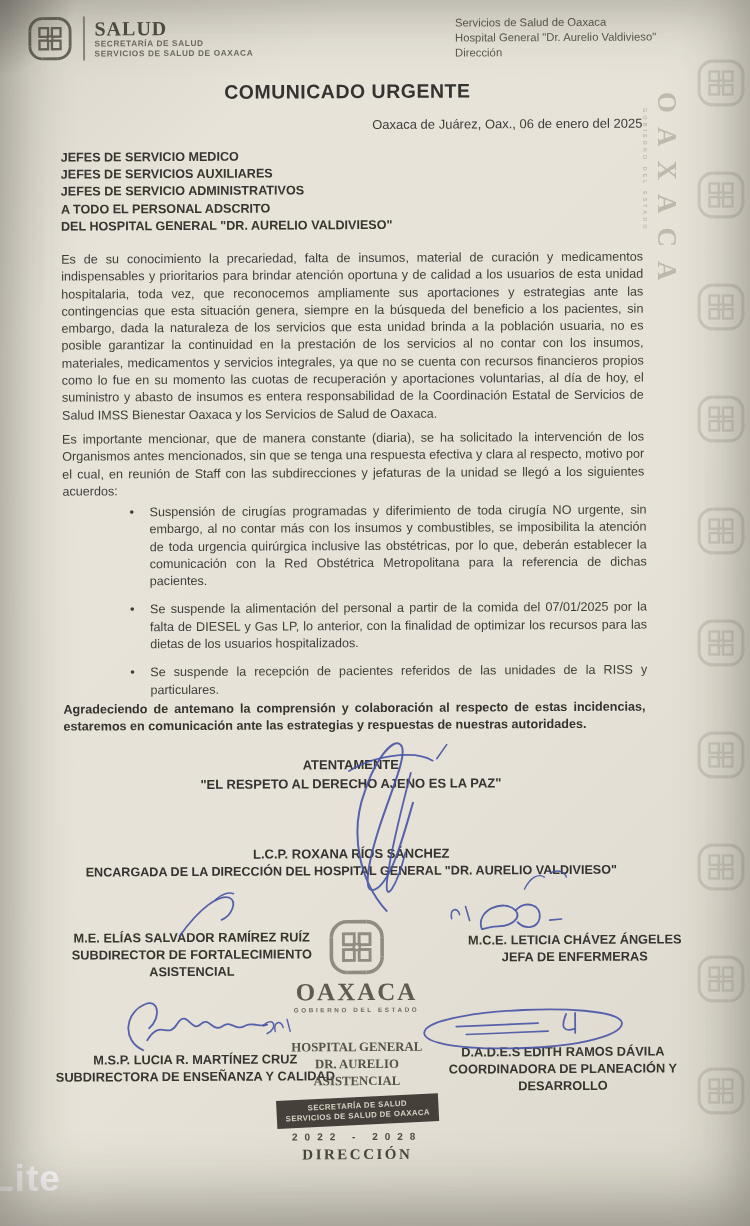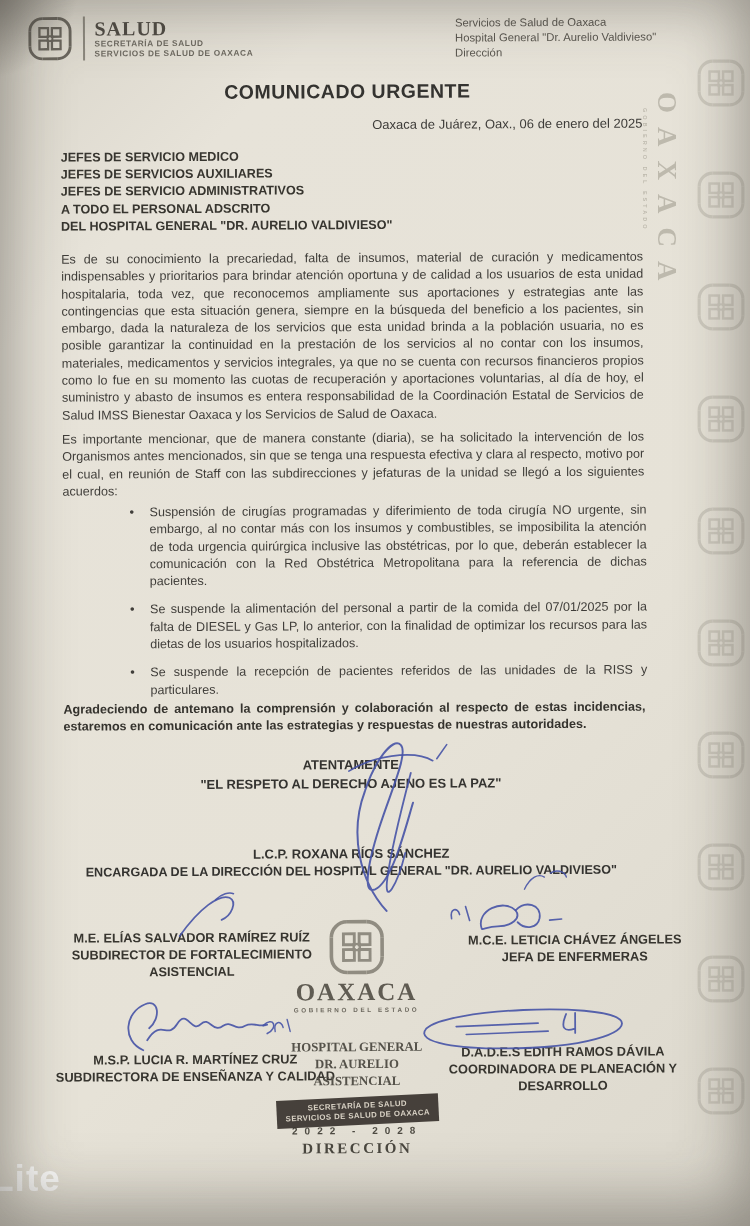--- a/index.html
+++ b/index.html
@@ -57,21 +57,21 @@
   .blk-edith{left:408px;top:1044px;width:305px;}
 
   
   .seal{position:absolute;left:272px;top:918px;width:165px;text-align:center;color:#6d695f;}
   .seal-glyph{width:58px;height:58px;color:#7c786d;opacity:.8;}
   .seal-brand{font-family:"Liberation Serif",serif;font-weight:bold;font-size:25px;letter-spacing:2px;color:#5f5b52;line-height:24px;}
   .seal-brand-sub{font-size:6.3px;font-weight:bold;letter-spacing:2.6px;color:#6d695f;margin-top:2px;}
   .seal-org{font-family:"Liberation Serif",serif;font-weight:bold;font-size:12.8px;line-height:17px;color:#55524a;margin-top:26px;}
   .stamp{margin:7px auto 0;width:158px;transform:rotate(-2.5deg);background:rgba(42,37,32,.85);
          color:#d8d1c4;font-size:7.8px;font-weight:bold;line-height:10px;padding:4px 2px;letter-spacing:.4px;}
-  .seal-period{font-size:10px;font-weight:bold;letter-spacing:7px;color:#4e4b43;}
+  .seal-period{margin-top:6px;font-size:10px;font-weight:bold;letter-spacing:7px;color:#4e4b43;}
   .seal-office{margin-top:4px;font-family:"Liberation Serif",serif;font-weight:bold;font-size:15px;letter-spacing:2.5px;color:#4a473f;}
 
   .sig-svg{position:absolute;pointer-events:none;}
   .sig-svg path{fill:none;stroke:#4653a6;stroke-linecap:round;opacity:.9;}
 
   .lite{position:absolute;left:-9px;top:1158px;font-size:37px;font-weight:bold;color:rgba(255,255,255,.95);letter-spacing:1px;}
 </style>
 </head>
 <body>
 

